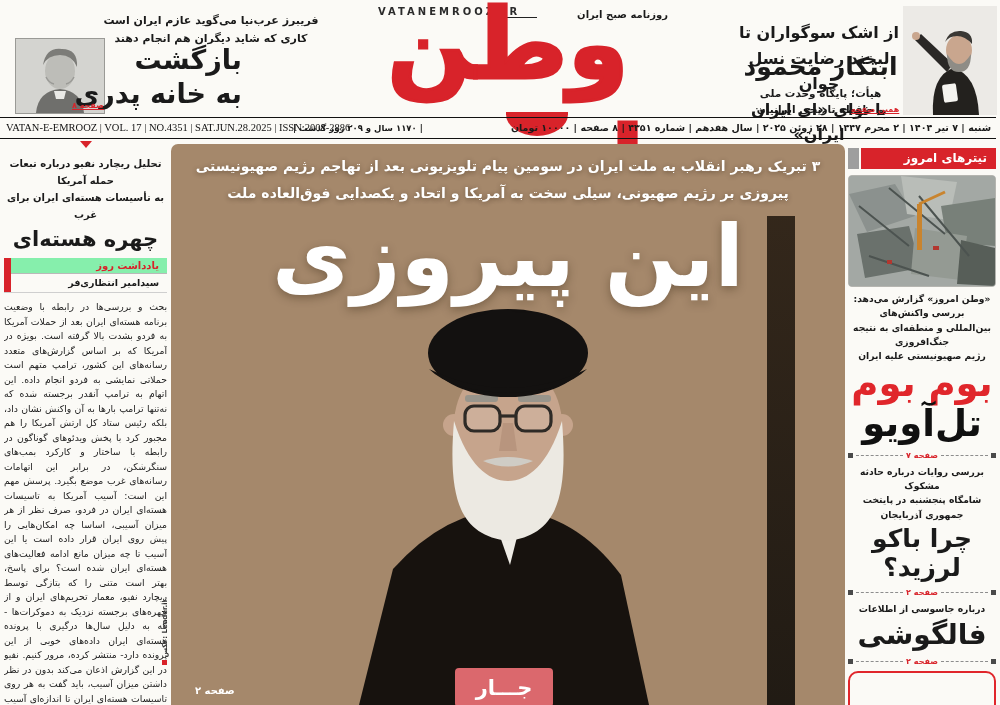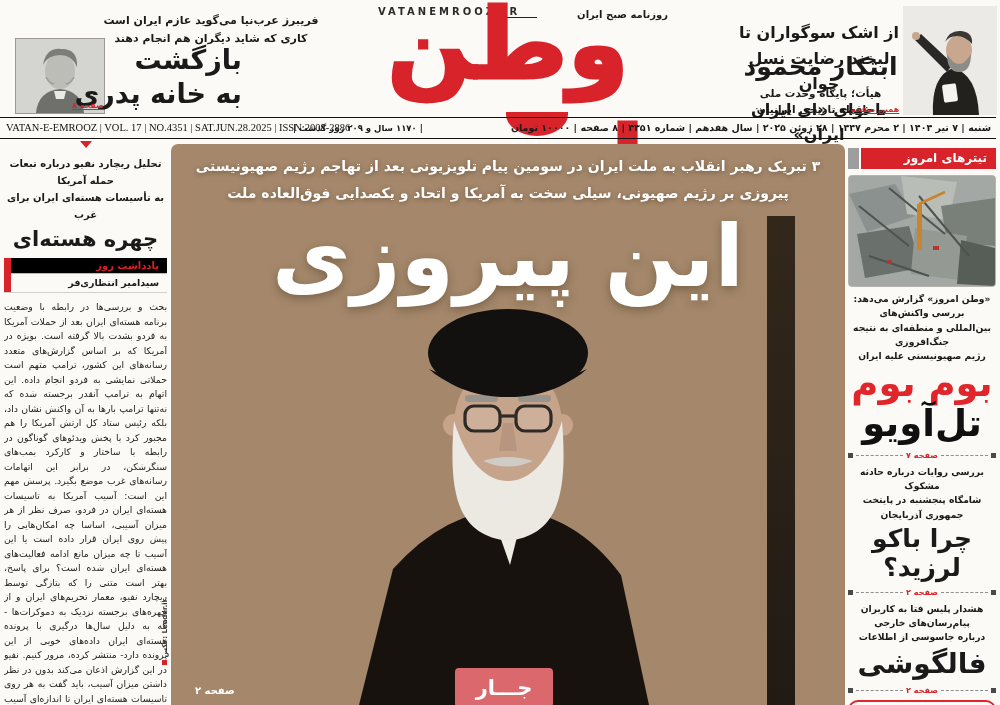--- a/index.html
+++ b/index.html
@@ -43,21 +43,21 @@
   #info-fa{position:absolute;right:5px;top:4px;font-size:9.5px;font-weight:bold;direction:rtl;}
 
   
   #note-col{left:4px;top:141px;width:163px;height:564px;overflow:hidden;direction:rtl;}
   #note-tri{width:0;height:0;margin:0 auto;border-left:6px solid transparent;
             border-right:6px solid transparent;border-top:7px solid #d8232a;}
   #note-kicker{margin-top:7px;font-size:10px;font-weight:bold;line-height:1.7;text-align:center;}
   #note-title{margin-top:4px;font-size:21px;font-weight:bold;text-align:center;letter-spacing:-1px;}
   #note-box{position:relative;margin-top:7px;border-bottom:1px solid #cfcfcf;}
   #note-box .accent{position:absolute;left:0;top:0;bottom:0;width:7px;background:#d8232a;}
-  #note-tag{background:#000000;font-size:10px;font-weight:bold;color:#d8232a;
+  #note-tag{background:#86efac;font-size:10px;font-weight:bold;color:#d8232a;
             padding:2px 8px 2px 12px;text-align:right;border-bottom:1px solid #b9b9b9;}
   #note-author{font-size:9.5px;font-weight:bold;padding:3px 8px 4px 12px;text-align:right;}
   #note-body{margin-top:7px;font-size:9.3px;line-height:1.56;text-align:justify;color:#1c1c1c;}
 
   
   #lead{left:171px;top:144px;width:674px;height:561px;border-radius:7px 7px 0 0;overflow:hidden;
         background:
           repeating-linear-gradient(90deg, rgba(58,38,22,.28) 0 5px, rgba(255,238,214,.10) 5px 24px,
              rgba(58,38,22,.16) 24px 31px, rgba(255,238,214,.05) 31px 55px),
           linear-gradient(180deg,#b append,#8d7257);
@@ -269,21 +269,20 @@
 
     <div class="sb-divider">
       <span class="sq"></span>
       <span class="ln"></span>
       <span class="pg">صفحه ۲</span>
       <span class="ln"></span>
       <span class="sq"></span>
     </div>
 
     <div class="sb-kicker">
-      <div>هشدار پلیس فتا به کاربران پیام‌رسان‌های خارجی</div>
       <div>درباره جاسوسی از اطلاعات</div>
     </div>
     <div class="sb-item-title" style="font-size:28px;">فالگوشی</div>
 
     <div class="sb-divider">
       <span class="sq"></span>
       <span class="ln"></span>
       <span class="pg">صفحه ۲</span>
       <span class="ln"></span>
       <span class="sq"></span>

